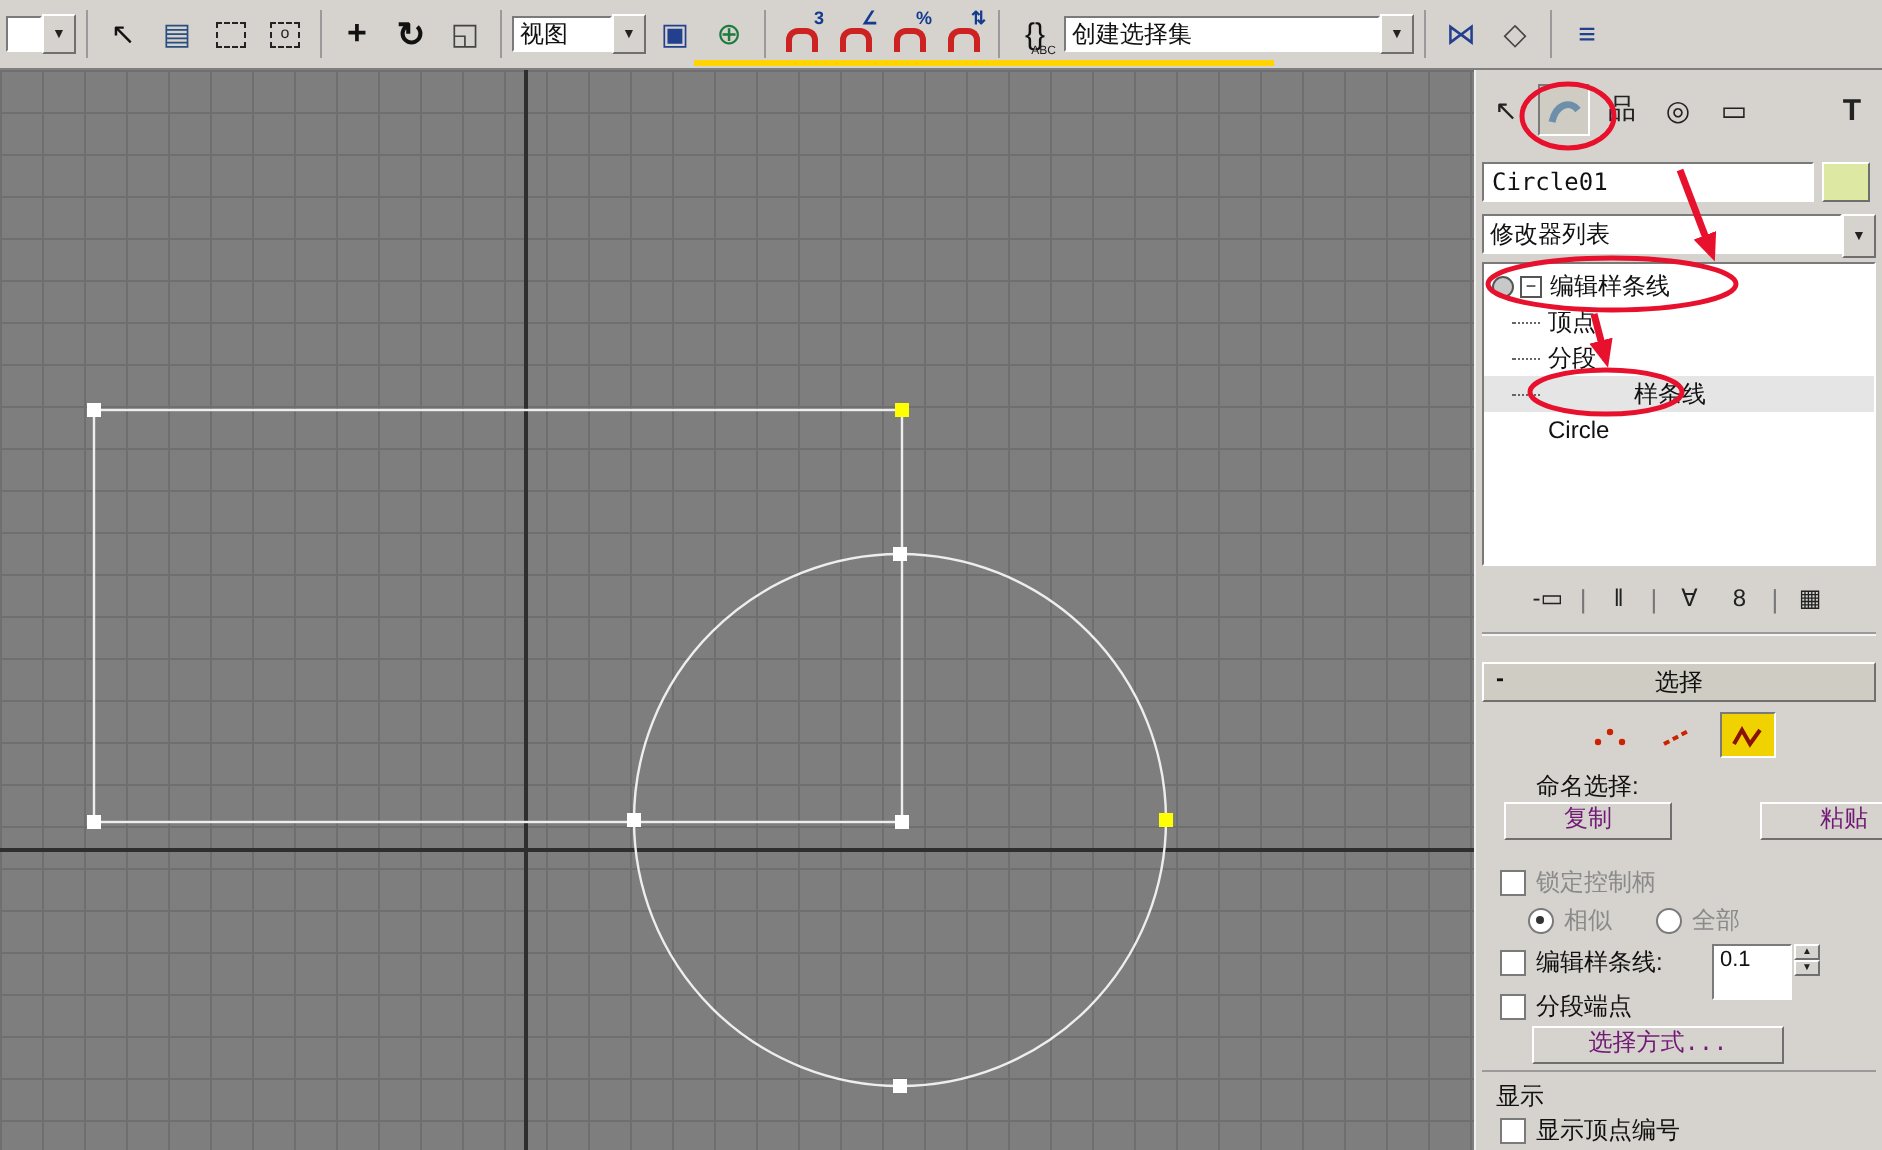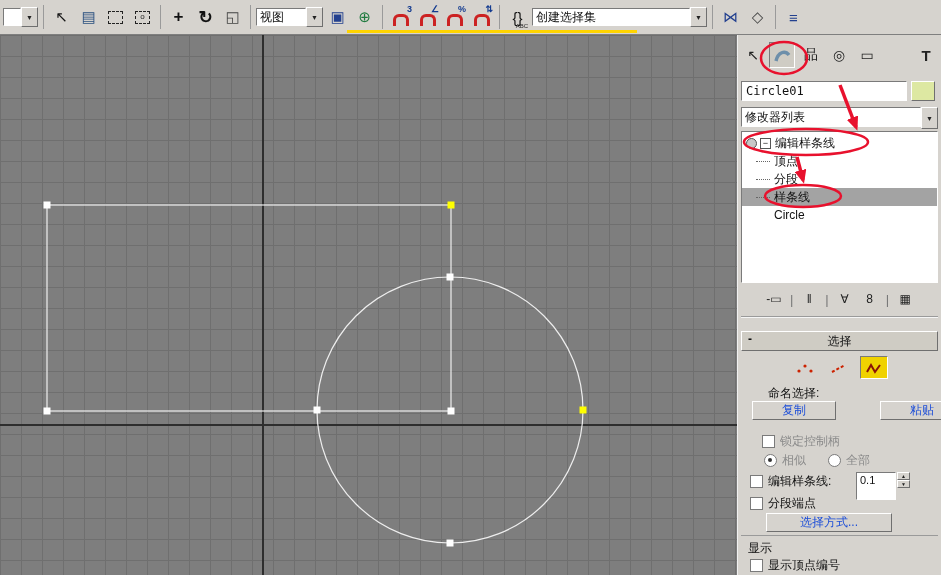--- a/index.html
+++ b/index.html
@@ -57,21 +57,21 @@
   .stack-list{position:absolute;top:96px;left:3px;right:3px;height:152px;background:#fff;
               border:1px solid;border-color:#7a7a7a #fff #fff #7a7a7a;box-sizing:border-box;
               padding-top:2px;overflow:hidden;}
   .stack-row{height:18px;line-height:18px;display:flex;align-items:center;white-space:nowrap;}
   .stack-row.modifier{padding-left:4px;}
   .stack-row .bulb{width:9px;height:9px;border-radius:50%;background:#c8c8c8;
                    border:1px solid #555;margin-right:3px;flex:none;}
   .stack-row .expandbox{width:9px;height:9px;border:1px solid #555;font-size:9px;line-height:8px;
                         text-align:center;margin-right:4px;flex:none;background:#fff;}
   .stack-row .tree{width:14px;height:1px;border-bottom:1px dotted #666;margin:0 4px 0 14px;flex:none;}
-  .stack-row.selected{background:#a3a3a3;}
+  .stack-row.selected{background:#e5e5e5;gap:43px;}
   .stack-row.base{padding-left:32px;}
   .stack-toolbar{position:absolute;top:252px;left:3px;right:3px;height:24px;display:flex;
                  align-items:center;justify-content:center;gap:7px;}
   .st-btn{min-width:18px;height:18px;display:flex;align-items:center;justify-content:center;
           font-size:12px;color:#222;}
   .st-sep{color:#777;font-size:13px;}
   .panel-divider{position:absolute;top:281px;left:3px;right:3px;border-top:1px solid #9a9a9a;
                  border-bottom:1px solid #f5f5f5;}
   .rollout-header{position:absolute;top:296px;left:3px;right:3px;height:18px;background:#cfccc4;
                   border:1px solid;border-color:#fff #6f6f6f #6f6f6f #fff;display:flex;
@@ -79,32 +79,32 @@
   .rollout-header .collapse{position:absolute;left:6px;top:0;font-weight:bold;}
   .sel-icons{position:absolute;top:321px;left:0;right:0;display:flex;justify-content:center;
              gap:8px;align-items:center;}
   .sel-btn{width:26px;height:21px;display:flex;align-items:center;justify-content:center;}
   .sel-btn.pressed{background:#f0d200;border:1px solid;border-color:#7a7a7a #fff #fff #7a7a7a;}
   .plabel{position:absolute;font-size:12px;white-space:nowrap;}
   .r-named{top:350px;left:30px;}
   .btn{position:absolute;height:19px;background:#d6d3ce;border:1px solid;
        border-color:#fff #6f6f6f #6f6f6f #fff;text-align:center;line-height:17px;
        font-size:12px;box-sizing:border-box;}
-  .btn.dis{color:#1d4ed8;}
+  .btn.dis{color:#701a75;font-family:Liberation Mono, monospace;}
   .btn-copy{top:366px;left:14px;width:84px;}
   .btn-paste{top:366px;left:102px;width:84px;margin-left:40px;}
   .row{position:absolute;display:flex;align-items:center;white-space:nowrap;font-size:12px;}
   .cb{width:11px;height:11px;background:#fff;border:1px solid #7a7a7a;display:inline-block;
       margin-right:5px;flex:none;}
   .radio{width:11px;height:11px;background:#fff;border:1px solid #7a7a7a;border-radius:50%;
          display:inline-block;margin-right:5px;position:relative;flex:none;}
   .radio.on::after{content:'';position:absolute;left:3px;top:3px;width:4px;height:4px;
                    border-radius:50%;background:#333;}
   .dis{color:#8a8a8a;}
-  .r-lock{top:398px;left:24px;font-family:Liberation Mono, monospace;}
+  .r-lock{top:398px;left:12px;font-family:Liberation Mono, monospace;}
   .r-radios{top:417px;left:26px;justify-content:center;}
   .r-all{margin-left:22px;}
   .r-area{top:438px;left:12px;}
   .area-field{position:absolute;top:437px;left:118px;width:40px;height:28px;line-height:14px;
               padding-left:3px;font-size:11px;}
   .spinner{position:absolute;top:437px;left:159px;width:13px;height:16px;display:flex;
            flex-direction:column;}
   .spinner span{flex:1;background:#d6d3ce;border:1px solid;border-color:#fff #6f6f6f #6f6f6f #fff;
                 font-size:5px;display:flex;align-items:center;justify-content:center;color:#222;}
   .r-segend{top:460px;left:12px;}

